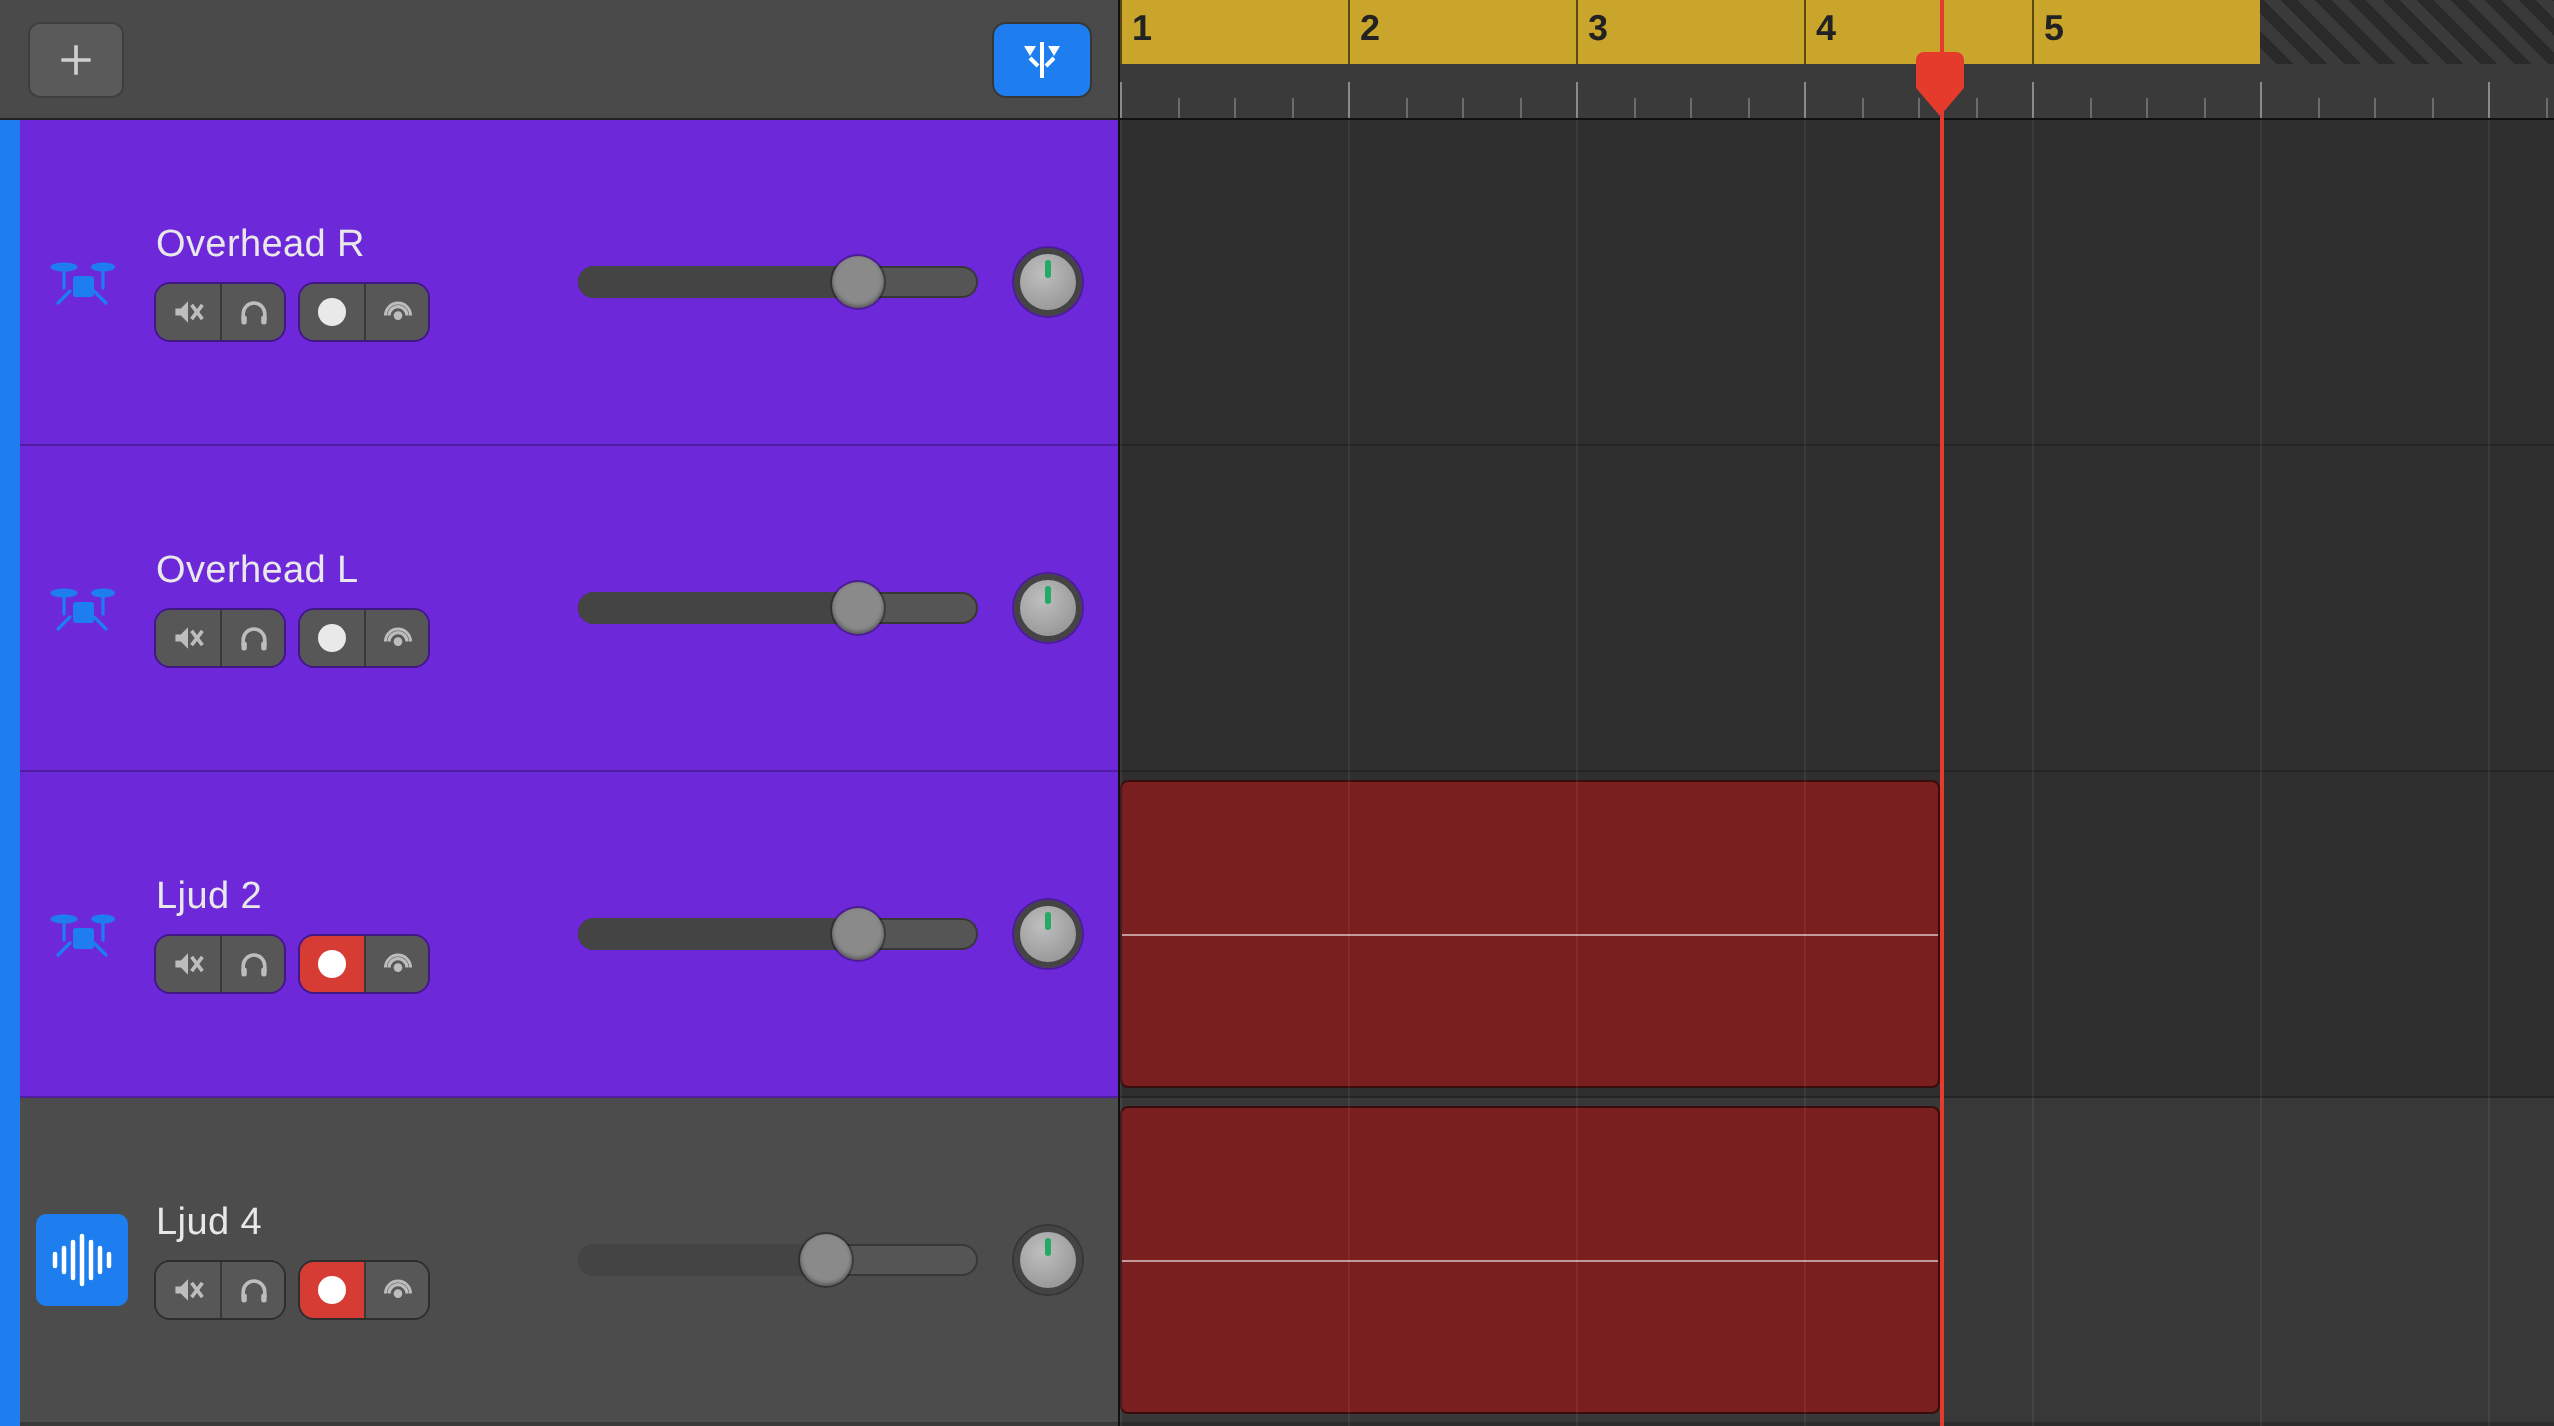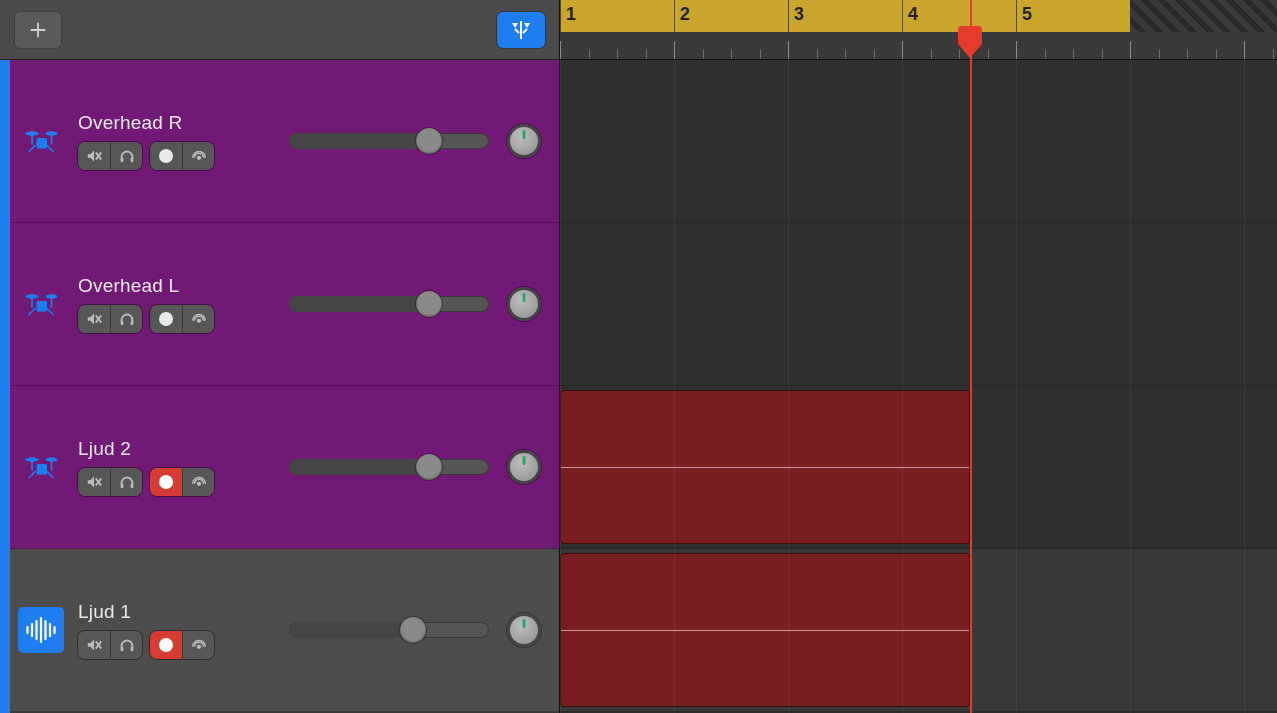--- a/index.html
+++ b/index.html
@@ -27,21 +27,21 @@
   .filter-btn svg { width: 24px; height: 20px; fill: #fff; }
 
   #left-selection-strip {
     position: absolute; left: 0; top: 60px; bottom: 0; width: 10px;
     background: #1e7ef0; z-index: 5;
   }
 
   .track {
     height: 163px; display: flex; align-items: center; padding-left: 18px;
     border-bottom: 1px solid rgba(0,0,0,.25); position: relative;
-    background: #701a75;
+    background: #6d28d9;
   }
   .track.selected { background: #4c4c4c; }
   .track-icon {
     width: 46px; height: 46px; border-radius: 5px; display: flex; align-items: center; justify-content: center;
     margin-right: 14px; flex-shrink: 0;
   }
   .track-icon.audio { background: #1e7ef0; }
   .track-icon svg { width: 36px; height: 30px; }
 
   .track-body { display: flex; flex-direction: column; gap: 8px; }
@@ -326,21 +326,21 @@
       <line x1="12" y1="10" x2="12" y2="26"></line>
       <line x1="18" y1="6" x2="18" y2="30"></line>
       <line x1="24" y1="2" x2="24" y2="34"></line>
       <line x1="30" y1="6" x2="30" y2="30"></line>
       <line x1="36" y1="10" x2="36" y2="26"></line>
       <line x1="42" y1="14" x2="42" y2="22"></line>
     </g>
   </svg>
 </div>
             <div class="track-body">
-              <div class="track-name">Ljud 1</div>
+              <div class="track-name">Ljud 4</div>
               <div class="btn-row">
                 <div class="seg">
                   <div class="btn">
   <svg viewBox="0 0 20 20">
                       <path fill="#bdbdbd" d="M3 8v4h3l4 4V4L6 8H3z"></path>
                       <line x1="12" y1="6" x2="18" y2="14" stroke="#bdbdbd" stroke-width="2"></line>
                       <line x1="18" y1="6" x2="12" y2="14" stroke="#bdbdbd" stroke-width="2"></line>
                     </svg>
 </div>
                   <div class="btn">

